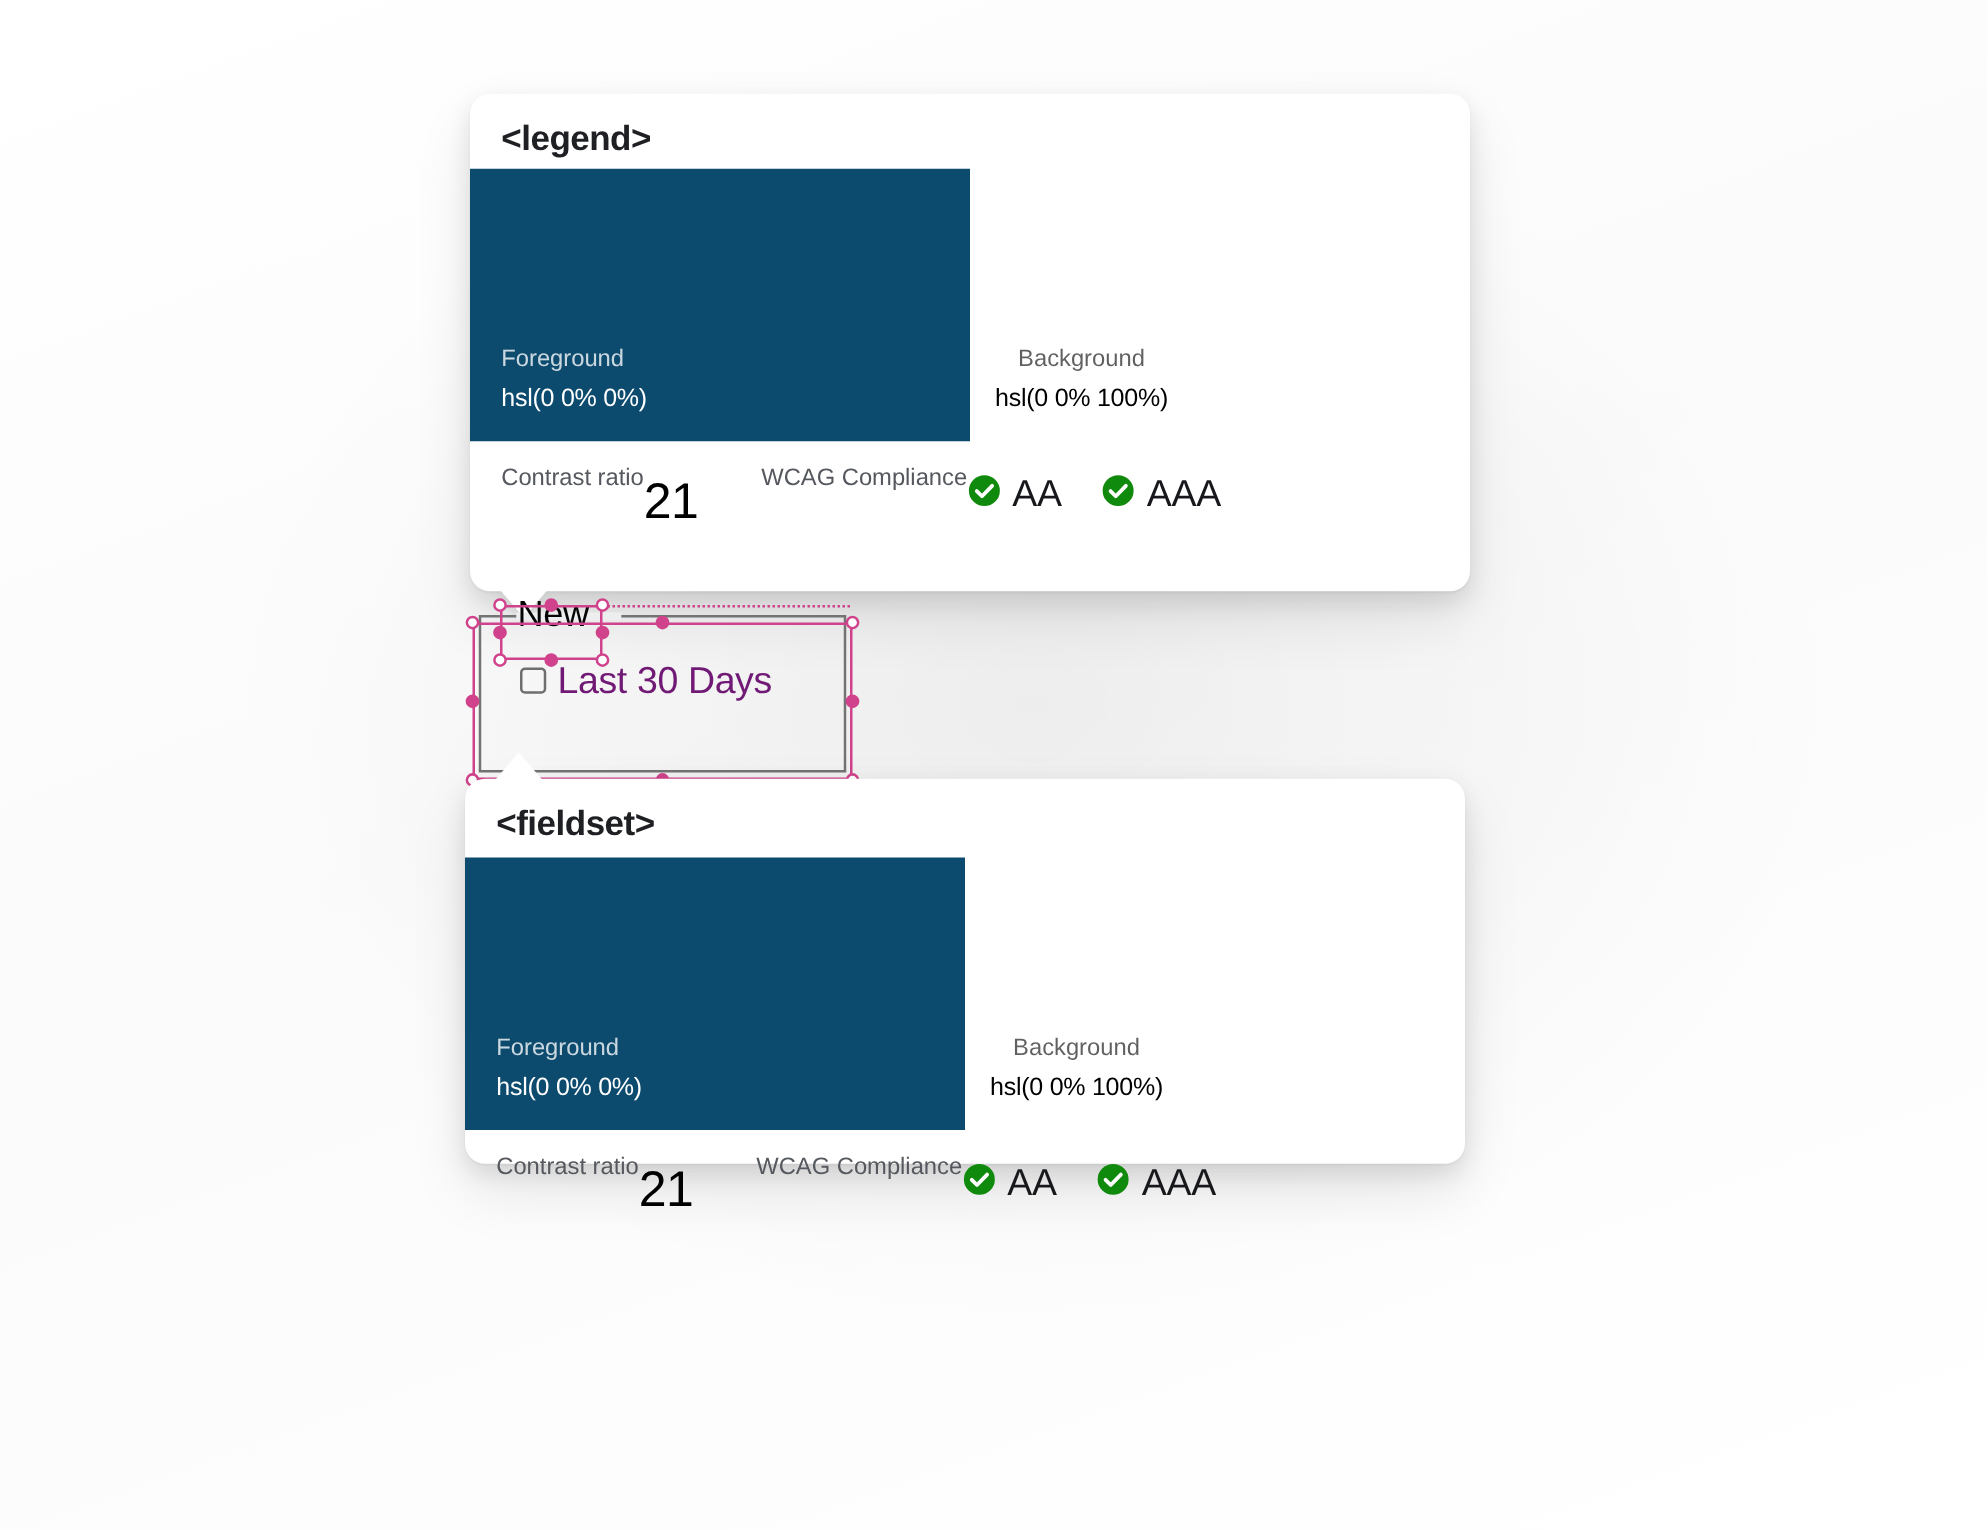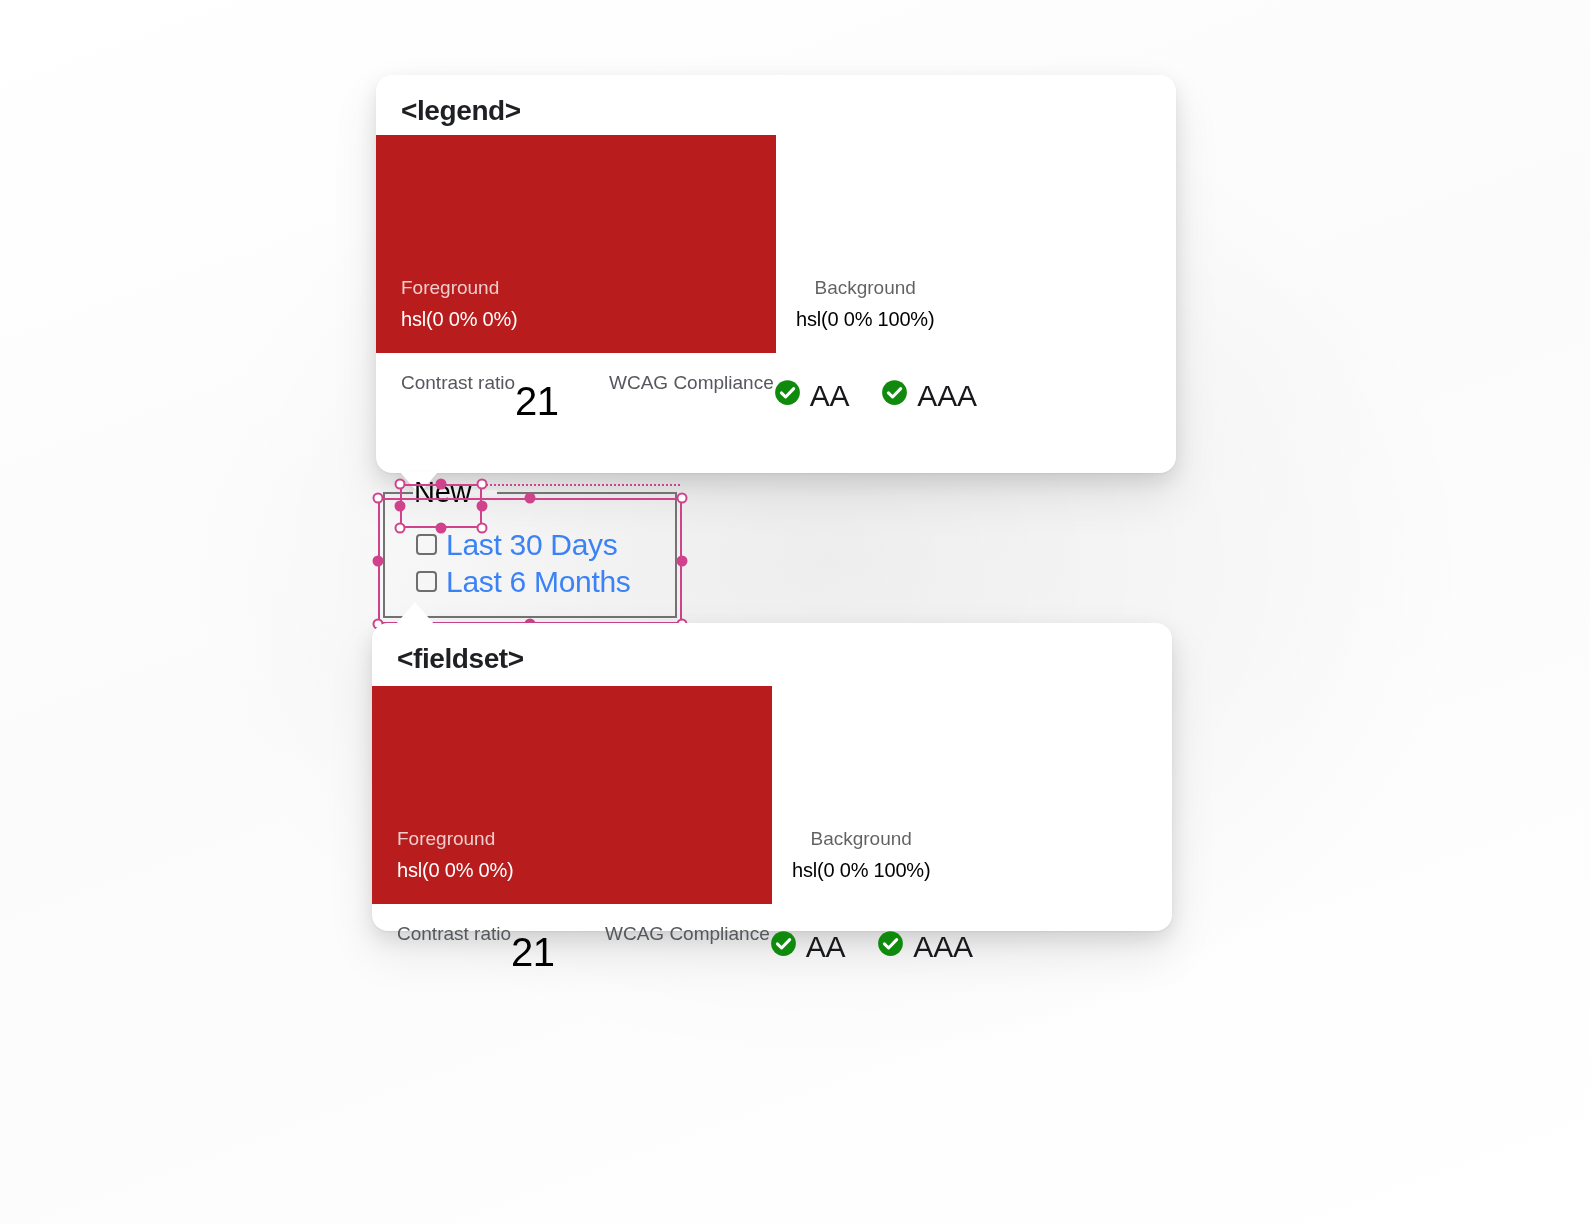--- a/index.html
+++ b/index.html
@@ -79,21 +79,21 @@
   }
   #card-legend   .swatch-row { top: 60px; }
   #card-fieldset .swatch-row { top: 63px; }
 
   .swatch {
     position: relative;
     height: 100%;
   }
   .swatch-fg {
     width: 400px;
-    background: #b91c1c;
+    background: #0c4a6e;
     color: #ffffff;
   }
   .swatch-bg {
     flex: 1;
     background: #ffffff;
     color: #000000;
   }
 
   .swatch-inner {
     position: absolute;
@@ -219,21 +219,21 @@
     width: 21px;
     height: 21px;
     border: 2px solid #6e6e6e;
     border-radius: 4px;
     background: transparent;
     flex: none;
   }
   .checkbox-label {
     font-size: 30px;
     line-height: 34px;
-    color: #3b82f6;
+    color: #701a75;
     letter-spacing: -0.3px;
     white-space: nowrap;
   }
 
   
   .sel-box {
     position: absolute;
     border: 2px solid #d0438c;
     pointer-events: none;
   }
@@ -321,24 +321,20 @@
     <div class="fieldset-notch"></div>
   </div>
 
   <div class="legend-text">New</div>
 
   <div class="checkbox-list">
     <div class="checkbox-row">
       <div class="checkbox-square"></div>
       <span class="checkbox-label">Last 30 Days</span>
     </div>
-    <div class="checkbox-row">
-      <div class="checkbox-square"></div>
-      <span class="checkbox-label">Last 6 Months</span>
-    </div>
   </div>
 
   <div class="sel-box" id="sel-fieldset"></div>
   <div class="sel-box" id="sel-legend"></div>
   <div class="sel-dotted" id="sel-guide"></div>
 
   <div class="handle" style="left:22px;  top:0px;"></div>
   <div class="handle filled" style="left:63px;  top:0px;"></div>
   <div class="handle" style="left:104px; top:0px;"></div>
   <div class="handle filled" style="left:22px;  top:22px;"></div>

